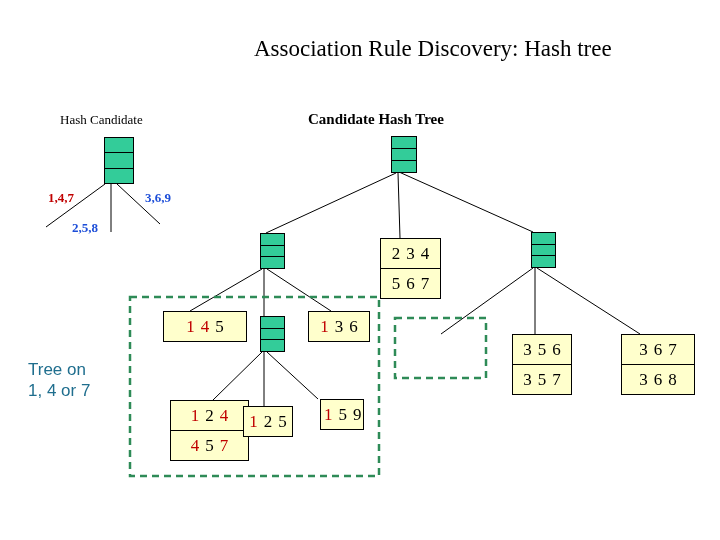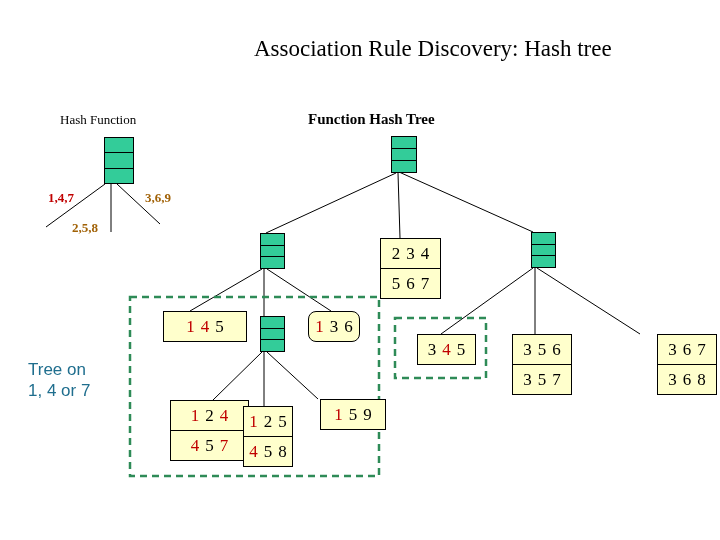--- a/index.html
+++ b/index.html
@@ -14,21 +14,21 @@
   }
   .hf-label {
     position: absolute; left: 60px; top: 112px;
     font-size: 13px; color: #000000;
   }
   .cht-label {
     position: absolute; left: 308px; top: 111px;
     font-size: 15px; font-weight: bold; color: #000000;
   }
   .branch {
-    position: absolute; font-size: 13px; font-weight: bold; color: #a16207;
+    position: absolute; font-size: 13px; font-weight: bold; color: #1d4ed8;
     white-space: nowrap;
   }
   .b147 { left: 48px; top: 190px; color: var(--digit-red, #C00000); }
   .b258 { left: 72px; top: 220px; }
   .b369 { left: 145px; top: 190px; }
   .side-note {
     position: absolute; left: 28px; top: 359px;
     font-family: "Liberation Sans", "DejaVu Sans", sans-serif;
     font-size: 17px; line-height: 21px; color: var(--note-teal, #1F6E8E);
     z-index: 3;
@@ -55,26 +55,26 @@
   .leaf-cell + .leaf-cell { border-top: 1px solid #000000; }
   .leaf-cell span { padding: 0 3px; }
   .leaf-cell .red { color: var(--digit-red, #C00000); }
 </style>
 </head>
 <body>
 
 <div class="slide">
   <div class="title">Association Rule Discovery: Hash tree</div>
 
-  <div class="hf-label">Hash Function</div>
+  <div class="hf-label">Hash Candidate</div>
   <div class="branch b147">1,4,7</div>
   <div class="branch b258">2,5,8</div>
   <div class="branch b369">3,6,9</div>
 
-  <div class="cht-label">Function Hash Tree</div>
+  <div class="cht-label">Candidate Hash Tree</div>
 
   <div class="side-note">
     <div>Tree on</div>
     <div>1, 4 or 7</div>
   </div>
 
   <svg id="edges" width="720" height="540" viewBox="0 0 720 540">
       <line x1="105" y1="184" x2="46" y2="227" stroke="#000000" stroke-width="1"></line>
       <line x1="111" y1="184" x2="111" y2="232" stroke="#000000" stroke-width="1"></line>
       <line x1="117" y1="184" x2="160" y2="224" stroke="#000000" stroke-width="1"></line>
@@ -120,39 +120,35 @@
         <div class="node-cell"></div>
         <div class="node-cell"></div>
       </div>
       <div class="leaf-box" style="left: 372px; top: 238px; width: 61px;">
         <div class="leaf-cell"><span>2</span><span>3</span><span>4</span></div>
         <div class="leaf-cell"><span>5</span><span>6</span><span>7</span></div>
       </div>
       <div class="leaf-box" style="left: 155px; top: 311px; width: 84px;">
         <div class="leaf-cell"><span class="red">1</span><span class="red">4</span><span>5</span></div>
       </div>
-      <div class="leaf-box" style="left: 300px; top: 311px; width: 52px; border-radius: 8px;">
+      <div class="leaf-box" style="left: 300px; top: 311px; width: 62px;">
         <div class="leaf-cell"><span class="red">1</span><span>3</span><span>6</span></div>
-      </div>
-      <div class="leaf-box" style="left: 409px; top: 334px; width: 59px;">
-        <div class="leaf-cell"><span>3</span><span class="red">4</span><span>5</span></div>
       </div>
       <div class="leaf-box" style="left: 504px; top: 334px; width: 60px;">
         <div class="leaf-cell"><span>3</span><span>5</span><span>6</span></div>
         <div class="leaf-cell"><span>3</span><span>5</span><span>7</span></div>
       </div>
-      <div class="leaf-box" style="left: 613px; top: 334px; width: 60px; margin-left: 36px;">
+      <div class="leaf-box" style="left: 613px; top: 334px; width: 74px;">
         <div class="leaf-cell"><span>3</span><span>6</span><span>7</span></div>
         <div class="leaf-cell"><span>3</span><span>6</span><span>8</span></div>
       </div>
       <div class="leaf-box" style="left: 162px; top: 400px; width: 79px;">
         <div class="leaf-cell"><span class="red">1</span><span>2</span><span class="red">4</span></div>
         <div class="leaf-cell"><span class="red">4</span><span>5</span><span class="red">7</span></div>
       </div>
       <div class="leaf-box" style="left: 235px; top: 406px; width: 50px;">
         <div class="leaf-cell"><span class="red">1</span><span>2</span><span>5</span></div>
-        <div class="leaf-cell"><span class="red">4</span><span>5</span><span>8</span></div>
       </div>
-      <div class="leaf-box" style="left: 312px; top: 399px; width: 66px;">
+      <div class="leaf-box" style="left: 312px; top: 399px; width: 44px;">
         <div class="leaf-cell"><span class="red">1</span><span>5</span><span>9</span></div>
       </div>
     </div>
 </div>
 
 </body></html>

